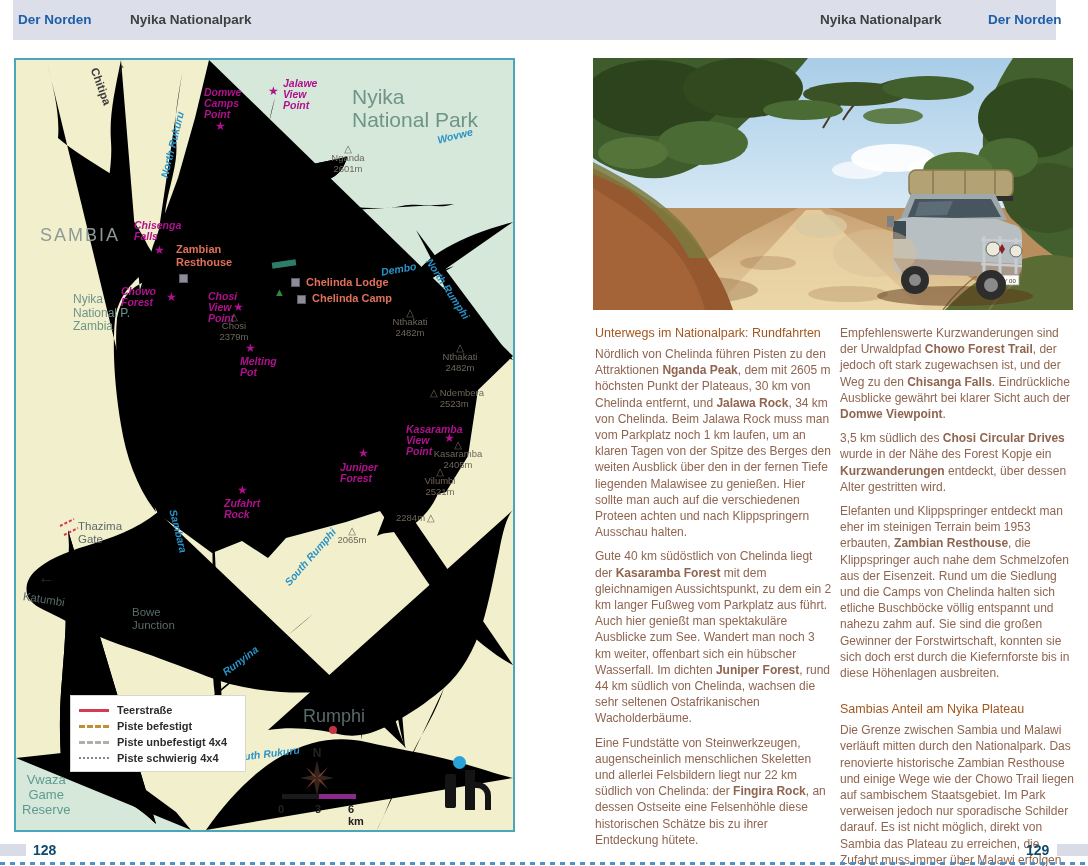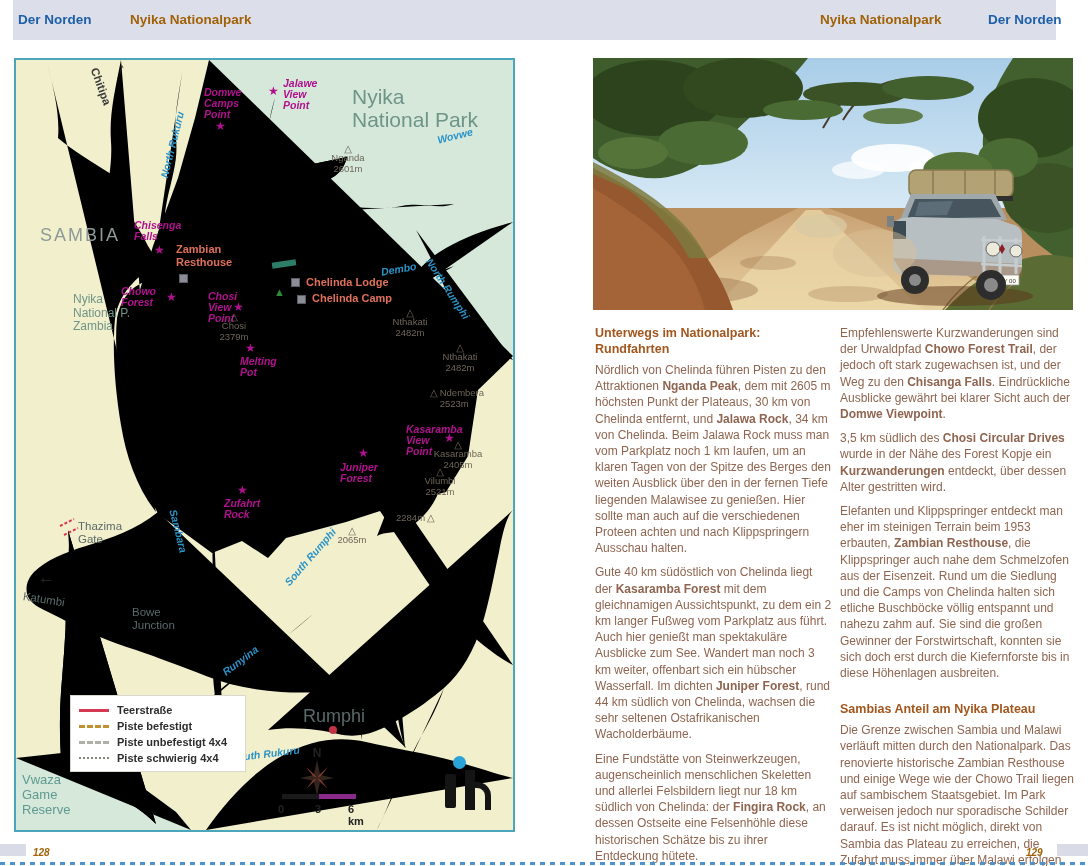--- a/index.html
+++ b/index.html
@@ -2,39 +2,39 @@
 <html><head>
 <meta charset="utf-8">
 <style>
   html,body{margin:0;padding:0;background:#ffffff;}
   body{font-family:"Liberation Sans",sans-serif;}
   #page{position:relative;width:1088px;height:866px;background:#fff;overflow:hidden;}
 
   
   .hdrbar{position:absolute;left:13px;top:0;width:1043px;height:40px;background:#dcdee9;}
   .hdr-sec{position:absolute;top:0;height:40px;line-height:40px;font-size:13.5px;font-weight:700;color:#1d5fa8;}
-  .hdr-chap{position:absolute;top:0;height:40px;line-height:40px;font-size:13.5px;font-weight:700;color:#a16207;}
-  .ftr-num{position:absolute;bottom:8px;font-size:10px;font-weight:700;color:#a16207;font-style:italic;}
+  .hdr-chap{position:absolute;top:0;height:40px;line-height:40px;font-size:13.5px;font-weight:700;color:#404040;}
+  .ftr-num{position:absolute;bottom:8px;font-size:14px;font-weight:700;color:#0c4a6e;}
   .ftr-bar{position:absolute;bottom:10px;height:12px;background:#d9dbe7;}
   .dotline{position:absolute;left:0;right:0;bottom:1px;height:3px;
     background:repeating-linear-gradient(90deg,#4e92cc 0 5px,transparent 5px 10px);}
 
   
   #map{position:absolute;left:14px;top:58px;width:497px;height:770px;border:2px solid #4aa6ba;background:#f2efcc;box-sizing:content-box;}
   #map svg.base{position:absolute;left:0;top:0;}
   .mlab{position:absolute;transform-origin:left top;}
   .m-poi{color:#b1118e;font-style:italic;font-weight:700;font-size:10.5px;line-height:11px;white-space:pre-line;}
   .m-star{position:absolute;color:#b1118e;font-size:12px;line-height:12px;}
   .m-river{color:#2a93c8;font-style:italic;font-weight:700;font-size:10.5px;white-space:nowrap;}
   .m-place{color:#5a6a6a;font-size:11.5px;line-height:12.5px;white-space:pre-line;}
   .m-lodge{color:#e0705a;font-weight:700;font-size:11px;line-height:12.5px;white-space:pre-line;}
   .m-region{color:#8c9a98;font-size:18px;letter-spacing:2px;}
   .m-parktitle{color:#6f9488;font-size:21px;line-height:23px;white-space:pre-line;}
   .m-zambia3{color:#6f9488;font-size:12px;line-height:13.5px;white-space:pre-line;}
-  .m-vwaza{color:#5f9a92;font-size:13px;line-height:15px;white-space:pre-line;}
+  .m-vwaza{color:#5f9a92;font-size:13px;line-height:15px;white-space:pre-line;text-align:center;}
   .m-arrow{position:absolute;color:#2b2b2b;font-weight:700;}
   .peak{position:absolute;display:flex;flex-direction:column;align-items:center;width:52px;}
   .peak.row{flex-direction:row;width:auto;align-items:flex-start;gap:2px;}
   .peak.rowrev{flex-direction:row-reverse;width:auto;align-items:flex-start;gap:2px;}
   .pg{color:#6e665a;font-size:10px;line-height:9px;}
   .pt{color:#6e665a;font-size:9.5px;line-height:10.5px;text-align:center;white-space:pre-line;}
   .sq{position:absolute;width:7px;height:7px;background:#8d8d97;border:1px solid #5c5c66;}
   .camp{position:absolute;color:#2e8b3a;font-size:11px;line-height:11px;}
   .towndot{position:absolute;width:8px;height:8px;border-radius:50%;background:#c23445;}
 
@@ -58,21 +58,21 @@
   .lg-i{position:absolute;left:2px;top:20px;width:11px;height:34px;background:#141414;border-radius:2px;}
   .lg-dot{position:absolute;left:10px;top:2px;width:13px;height:13px;border-radius:50%;background:#2aa3d8;}
   .lg-hstem{position:absolute;left:22px;top:16px;width:10px;height:40px;background:#141414;}
   .lg-harch{position:absolute;left:26px;top:28px;width:22px;height:28px;border:6px solid #141414;border-bottom:none;border-radius:0 14px 0 0;box-sizing:border-box;}
 
   
   #photo{position:absolute;left:593px;top:58px;width:480px;height:252px;}
 
   
   .article-col{position:absolute;top:325px;width:237px;font-size:12px;line-height:16.2px;color:#8f6550;}
-  .article-col h3{font-size:12.5px;line-height:16px;font-weight:700;color:#a2571f;margin:0 0 5px 0;}
+  .article-col h3{font-size:12.5px;line-height:16px;font-weight:400;color:#a2571f;margin:0 0 5px 0;}
   .article-col h3.mid{margin-top:20px;}
   .article-col p{margin:0 0 8px 0;}
   .b{font-weight:700;}
 </style>
 </head>
 <body>
 <div id="page">
 
 <div class="hdrbar"></div>
 <span class="hdr-sec" style="left:18px">Der Norden</span>
@@ -392,21 +392,21 @@
     <circle cx="398" cy="227" r="15" fill="#2d2d2d"></circle>
         <circle cx="398" cy="227" r="7" fill="#8a8a8a"></circle>
     <ellipse cx="282" cy="195" rx="42" ry="24" fill="#d8c19a" opacity="0.45"></ellipse>
   </g>
 </svg>
 
 <div class="article-col" style="left:595px">
   <h3>Unterwegs im Nationalpark: Rundfahrten</h3>
   <p><span>Nördlich von Chelinda führen Pisten zu den Attraktionen </span><span class="b">Nganda Peak</span><span>, dem mit 2605 m höchsten Punkt der Plateaus, 30 km von Chelinda entfernt, und </span><span class="b">Jalawa Rock</span><span>, 34 km von Chelinda. Beim Jalawa Rock muss man vom Parkplatz noch 1 km laufen, um an klaren Tagen von der Spitze des Berges den weiten Ausblick über den in der fernen Tiefe liegenden Malawisee zu genießen. Hier sollte man auch auf die verschiedenen Proteen achten und nach Klippspringern Ausschau halten.</span></p>
   <p><span>Gute 40 km südöstlich von Chelinda liegt der </span><span class="b">Kasaramba Forest</span><span> mit dem gleichnamigen Aussichtspunkt, zu dem ein 2 km langer Fußweg vom Parkplatz aus führt. Auch hier genießt man spektakuläre Ausblicke zum See. Wandert man noch 3 km weiter, offenbart sich ein hübscher Wasserfall. Im dichten </span><span class="b">Juniper Forest</span><span>, rund 44 km südlich von Chelinda, wachsen die sehr seltenen Ostafrikanischen Wacholderbäume.</span></p>
-  <p><span>Eine Fundstätte von Steinwerkzeugen, augenscheinlich menschlichen Skeletten und allerlei Felsbildern liegt nur 18 km südlich von Chelinda: der </span><span class="b">Fingira Rock</span><span>, an dessen Ostseite eine Felsenhöhle diese historischen Schätze bis zu ihrer Entdeckung hütete.</span></p>
+  <p><span>Eine Fundstätte von Steinwerkzeugen, augenscheinlich menschlichen Skeletten und allerlei Felsbildern liegt nur 22 km südlich von Chelinda: der </span><span class="b">Fingira Rock</span><span>, an dessen Ostseite eine Felsenhöhle diese historischen Schätze bis zu ihrer Entdeckung hütete.</span></p>
 
 </div>
 <div class="article-col" style="left:840px">
   <p><span>Empfehlenswerte Kurzwanderungen sind der Urwaldpfad </span><span class="b">Chowo Forest Trail</span><span>, der jedoch oft stark zugewachsen ist, und der Weg zu den </span><span class="b">Chisanga Falls</span><span>. Eindrückliche Ausblicke gewährt bei klarer Sicht auch der </span><span class="b">Domwe Viewpoint</span><span>.</span></p>
   <p><span>3,5 km südlich des </span><span class="b">Chosi Circular Drives</span><span> wurde in der Nähe des Forest Kopje ein </span><span class="b">Kurzwanderungen</span><span> entdeckt, über dessen Alter gestritten wird.</span></p>
   <p><span>Elefanten und Klippspringer entdeckt man eher im steinigen Terrain beim 1953 erbauten, </span><span class="b">Zambian Resthouse</span><span>, die Klippspringer auch nahe dem Schmelzofen aus der Eisenzeit. Rund um die Siedlung und die Camps von Chelinda halten sich etliche Buschböcke völlig entspannt und nahezu zahm auf. Sie sind die großen Gewinner der Forstwirtschaft, konnten sie sich doch erst durch die Kiefernforste bis in diese Höhenlagen ausbreiten.</span></p>
   <h3 class="mid">Sambias Anteil am Nyika Plateau</h3>
   <p><span>Die Grenze zwischen Sambia und Malawi verläuft mitten durch den Nationalpark. Das renovierte historische Zambian Resthouse und einige Wege wie der Chowo Trail liegen auf sambischem Staatsgebiet. Im Park verweisen jedoch nur sporadische Schilder darauf. Es ist nicht möglich, direkt von Sambia das Plateau zu erreichen, die Zufahrt muss immer über Malawi erfolgen.</span></p>
 </div>
 

